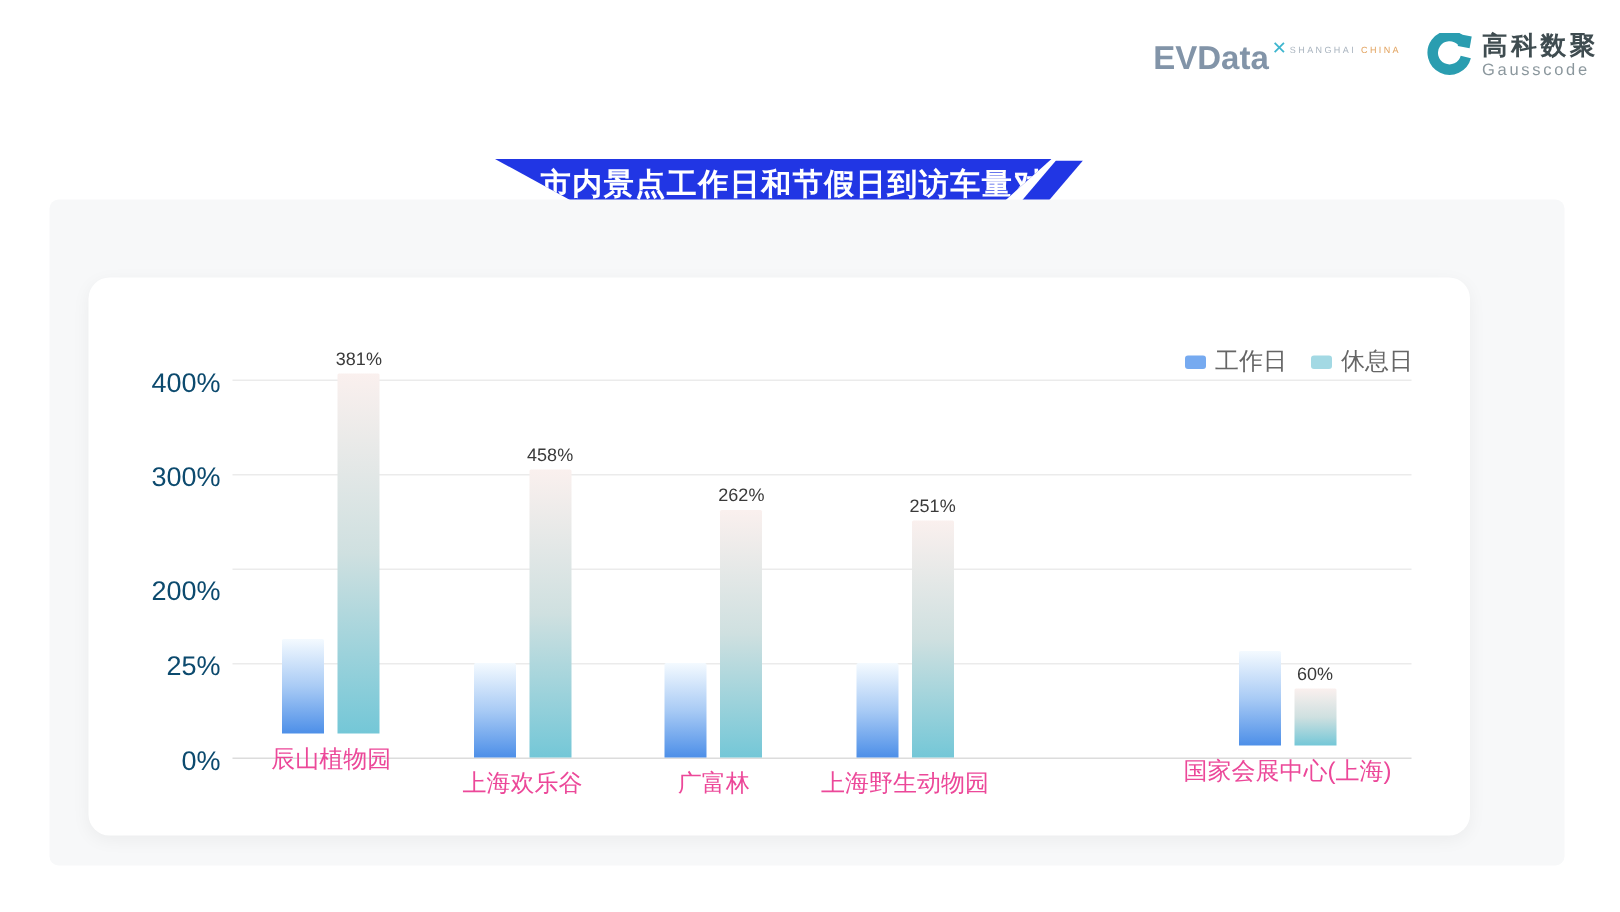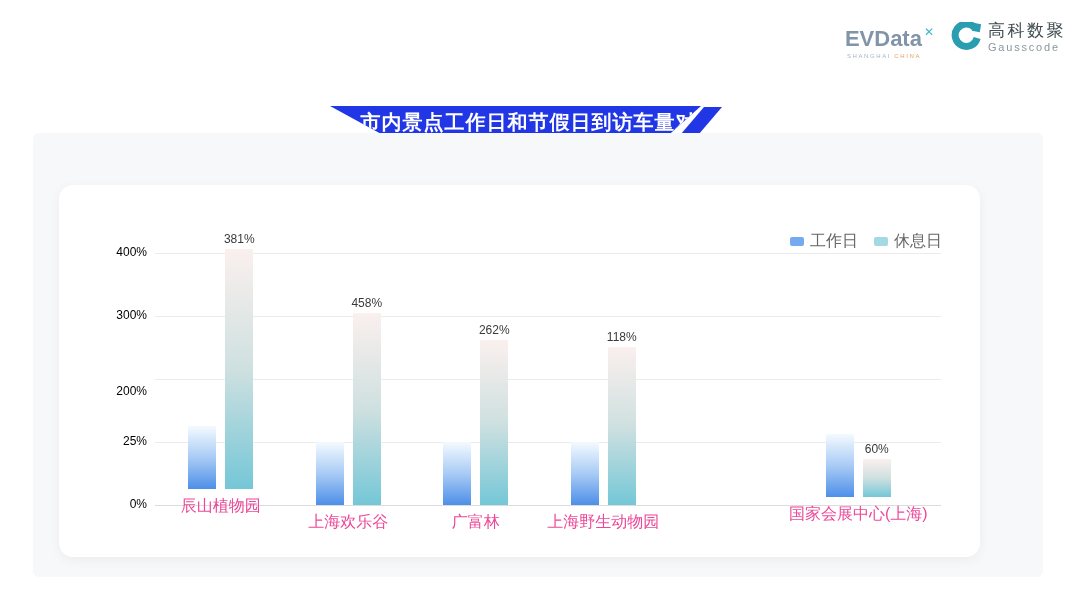--- a/index.html
+++ b/index.html
@@ -2,31 +2,31 @@
 <html><head>
 <meta charset="utf-8">
 <style>
   html,body{margin:0;padding:0;background:#ffffff;}
   .page{
     position:relative;width:1080px;height:608px;background:#ffffff;overflow:hidden;
     font-family:"Liberation Sans","DejaVu Sans",sans-serif;
   }
   
   .logos{position:absolute;top:22px;right:14px;display:flex;align-items:flex-start;gap:16px;}
-  .evdata{display:flex;flex-direction:column;align-items:flex-start;margin-top:6px;}
+  .evdata{display:flex;flex-direction:row;align-items:flex-start;margin-top:6px;}
   .evdata-main{display:flex;align-items:flex-start;}
   .evdata-text{font-size:22px;font-weight:700;color:#8294a8;letter-spacing:0px;line-height:22px;}
   .evdata-x{font-size:12px;font-weight:700;color:#3fb6cf;margin-left:2px;margin-top:-3px;}
   .evdata-sub{font-size:6px;letter-spacing:1.6px;margin-top:3px;margin-left:2px;}
   .evdata-sub .sh{color:#a9b4bf;}
   .evdata-sub .cn{color:#e2a35f;}
   .gausscode{display:flex;align-items:center;gap:6px;}
   .gmark{width:32px;height:32px;flex:0 0 auto;}
   .gtext{display:flex;flex-direction:column;line-height:1.05;}
-  .gtext-cn{font-size:17px;font-weight:400;color:#3f4c50;letter-spacing:2.5px;}
+  .gtext-cn{font-size:17px;font-weight:700;color:#3f4c50;letter-spacing:2.5px;}
   .gtext-en{font-size:11px;color:#8b979d;letter-spacing:1.8px;margin-top:2px;}
   
   .ribbon{position:absolute;left:330px;top:105px;width:392px;height:36px;}
   .ribbon-band{
     position:absolute;inset:0;background:#2136e4;
     clip-path:polygon(0px 1px,371px 1px,332px 36px,64px 36px);
     display:flex;align-items:center;justify-content:center;
   }
   .ribbon-sliver{
     position:absolute;inset:0;background:#2136e4;
@@ -44,21 +44,21 @@
   }
   
   .legend{position:absolute;top:46px;right:38px;display:flex;align-items:center;gap:16px;}
   .legend-item{display:flex;align-items:center;gap:6px;cursor:default;}
   .legend-swatch{width:14px;height:9px;border-radius:2px;}
   .legend-label{font-size:16px;color:#666666;}
   
   .chart-area{position:absolute;left:0;top:0;width:921px;height:372px;}
   .gridline{position:absolute;left:96px;width:786px;height:1px;background:#ebebeb;}
   .gridline.zero{background:#dcdcdc;}
-  .ytick{position:absolute;left:18px;width:70px;text-align:right;font-size:12px;color:#000000;}
+  .ytick{position:absolute;left:18px;width:70px;text-align:right;font-size:18px;color:#0c4a6e;}
   .bar-group{position:absolute;width:65px;}
   .bar{position:absolute;bottom:0;width:28px;border-radius:1px 1px 0 0;}
   .bar.b0{left:0;}
   .bar.b1{left:37px;}
   .value-label{position:absolute;left:51px;transform:translateX(-50%);font-size:12px;color:#3a3a3a;white-space:nowrap;}
   .x-label{
     position:absolute;top:100%;margin-top:7px;left:50%;transform:translateX(-50%);
     font-size:16px;color:#ec4899;white-space:nowrap;
   }
 </style>
@@ -135,21 +135,21 @@
         </div>
         <div class="bar-group" style="left: 384.25px; bottom: 52px; height: 252px;">
           <div class="bar b0" style="height: 63px; background: linear-gradient(rgb(244, 250, 255), rgb(169, 203, 245), rgb(77, 143, 232));"></div>
           <div class="bar b1" style="height: 165.06px; background: linear-gradient(rgb(250, 240, 238), rgb(207, 224, 224), rgb(116, 199, 215));"></div>
           <div class="value-label" style="bottom: 168.06px;">262%</div>
           <div class="x-label">广富林</div>
         </div>
         <div class="bar-group" style="left: 511.75px; bottom: 52px; height: 252px;">
           <div class="bar b0" style="height: 63px; background: linear-gradient(rgb(244, 250, 255), rgb(169, 203, 245), rgb(77, 143, 232));"></div>
           <div class="bar b1" style="height: 158.13px; background: linear-gradient(rgb(250, 240, 238), rgb(207, 224, 224), rgb(116, 199, 215));"></div>
-          <div class="value-label" style="bottom: 161.13px;">118%</div>
+          <div class="value-label" style="bottom: 161.13px;">251%</div>
           <div class="x-label">上海野生动物园</div>
         </div>
         <div class="bar-group" style="left: 766.75px; bottom: 60px; height: 252px;">
           <div class="bar b0" style="height: 63px; background: linear-gradient(rgb(244, 250, 255), rgb(169, 203, 245), rgb(77, 143, 232));"></div>
           <div class="bar b1" style="height: 37.8px; background: linear-gradient(rgb(250, 240, 238), rgb(207, 224, 224), rgb(116, 199, 215));"></div>
           <div class="value-label" style="bottom: 40.8px;">60%</div>
           <div class="x-label">国家会展中心(上海)</div>
         </div>
       </div>
   </div>

